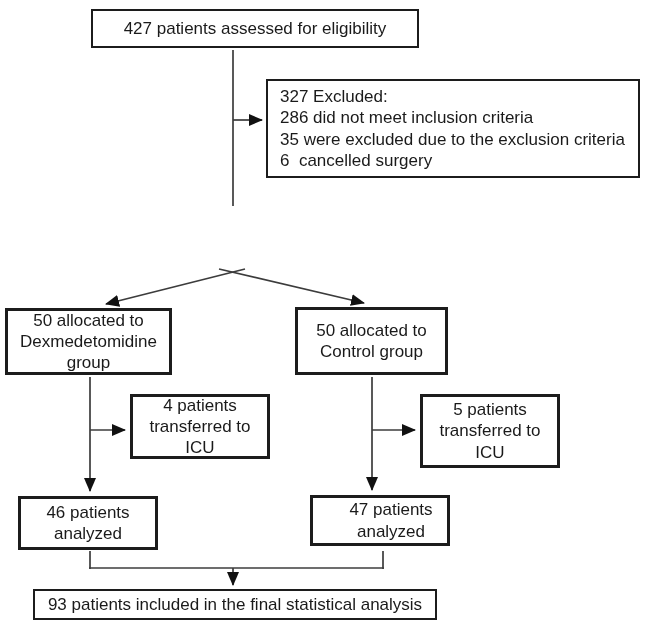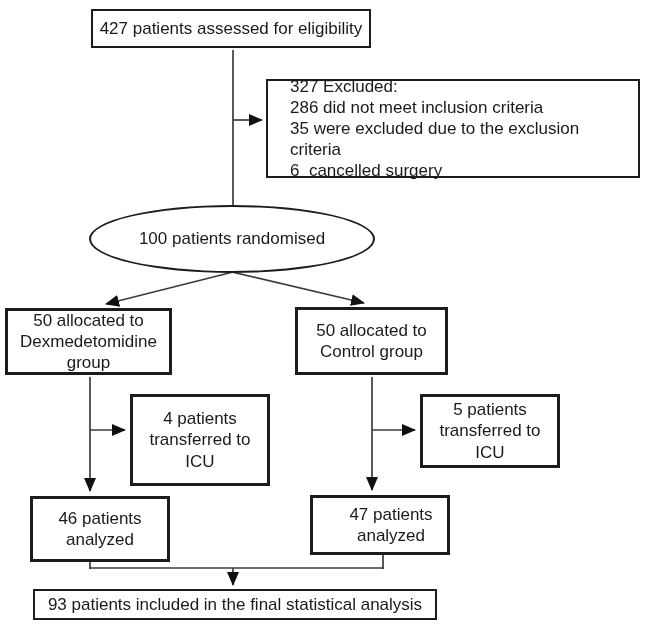--- a/index.html
+++ b/index.html
@@ -44,21 +44,21 @@
   .txt {
     white-space: pre-wrap;
     text-align: center;
   }
   .txt-left {
     white-space: pre-wrap;
     text-align: left;
   }
   #excluded-box {
     justify-content: flex-start;
-    padding: 4px 22px;
+    padding: 4px 12px;
   }
 </style>
 </head>
 <body>
 
 <div id="canvas">
 
   <svg id="connectors" width="650" height="642">
     <defs>
       <marker id="arw" markerUnits="userSpaceOnUse" markerWidth="15" markerHeight="12" refX="13" refY="6" orient="auto">
@@ -72,64 +72,61 @@
     <path class="ln" d="M90,377 V491" marker-end="url(#arw)"></path>
     <path class="ln" d="M90,430 H125" marker-end="url(#arw)"></path>
     <path class="ln" d="M372,377 V490" marker-end="url(#arw)"></path>
     <path class="ln" d="M372,430 H415" marker-end="url(#arw)"></path>
     <path class="ln" d="M90,551 V569"></path>
     <path class="ln" d="M383,551 V569"></path>
     <path class="ln" d="M89,568 H384"></path>
     <path class="ln" d="M233,568 V585" marker-end="url(#arw)"></path>
   </svg>
 
-  <div class="node b2" id="eligibility-box" style="left:91px; top:9px; width:280px; height:39px;">
+  <div class="node b2" id="eligibility-box" style="left:91px; top:9px; width:328px; height:39px;">
     <span class="txt">427 patients assessed for eligibility</span>
   </div>
 
   <div class="node b2" id="excluded-box" style="left:266px; top:79px; width:374px; height:99px;">
     <span class="txt-left">327 Excluded:
 286 did not meet inclusion criteria
 35 were excluded due to the exclusion criteria
 6  cancelled surgery</span>
   </div>
 
-  <div class="node b2 ellipse" id="randomised-ellipse" style="left:89px; top:205px; width:286px; height:68px;">
-    <span class="txt">100 patients randomised</span>
-  </div>
 
   <div class="node b3" id="dex-group-box" style="left:5px; top:308px; width:167px; height:67px;">
     <span class="txt">50 allocated to
 Dexmedetomidine
 group</span>
   </div>
 
   <div class="node b3" id="control-group-box" style="left:295px; top:307px; width:153px; height:68px;">
     <span class="txt">50 allocated to
 Control group</span>
   </div>
 
-  <div class="node b3" id="icu-dex-box" style="left:130px; top:394px; width:140px; height:92px;">
+  <div class="node b3" id="icu-dex-box" style="left:130px; top:394px; width:140px; height:65px;">
     <span class="txt">4 patients
 transferred to
 ICU</span>
   </div>
 
   <div class="node b3" id="icu-control-box" style="left:420px; top:394px; width:140px; height:74px;">
     <span class="txt">5 patients
 transferred to
 ICU</span>
   </div>
 
-  <div class="node b3" id="analyzed-dex-box" style="left:18px; top:496px; width:140px; height:66px;margin-left:12px;">
+  <div class="node b3" id="analyzed-dex-box" style="left:18px; top:496px; width:140px; height:54px;">
     <span class="txt">46 patients
 analyzed</span>
   </div>
 
-  <div class="node b3" id="analyzed-control-box" style="left:310px; top:495px; width:140px; height:60px;padding-left:22px;">
+  <div class="node b3" id="analyzed-control-box" style="left:310px; top:495px; width:140px; height:51px;padding-left:22px;">
     <span class="txt">47 patients
 analyzed</span>
   </div>
 
   <div class="node b2" id="final-box" style="left:33px; top:589px; width:404px; height:31px;">
     <span class="txt">93 patients included in the final statistical analysis</span>
   </div>
 
 </div>
 

